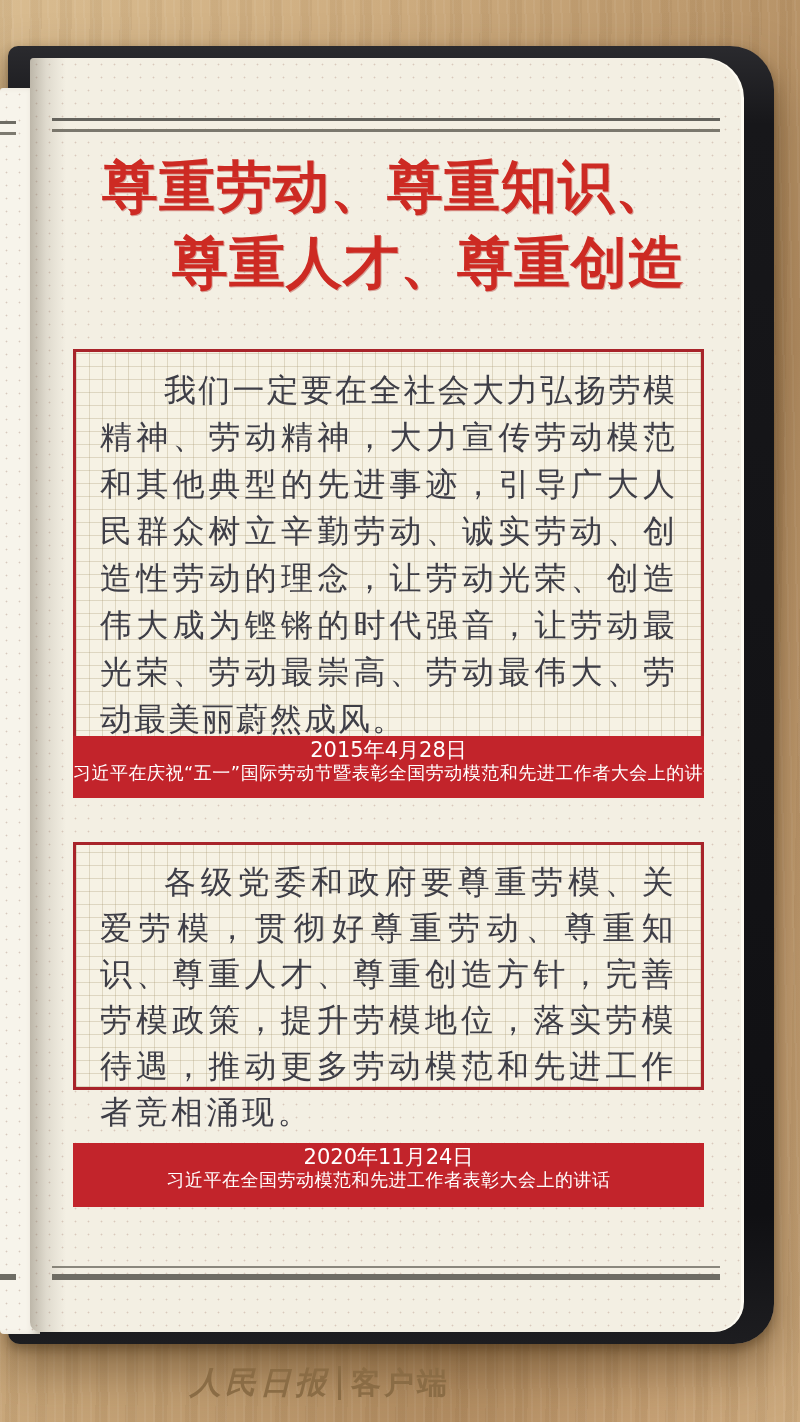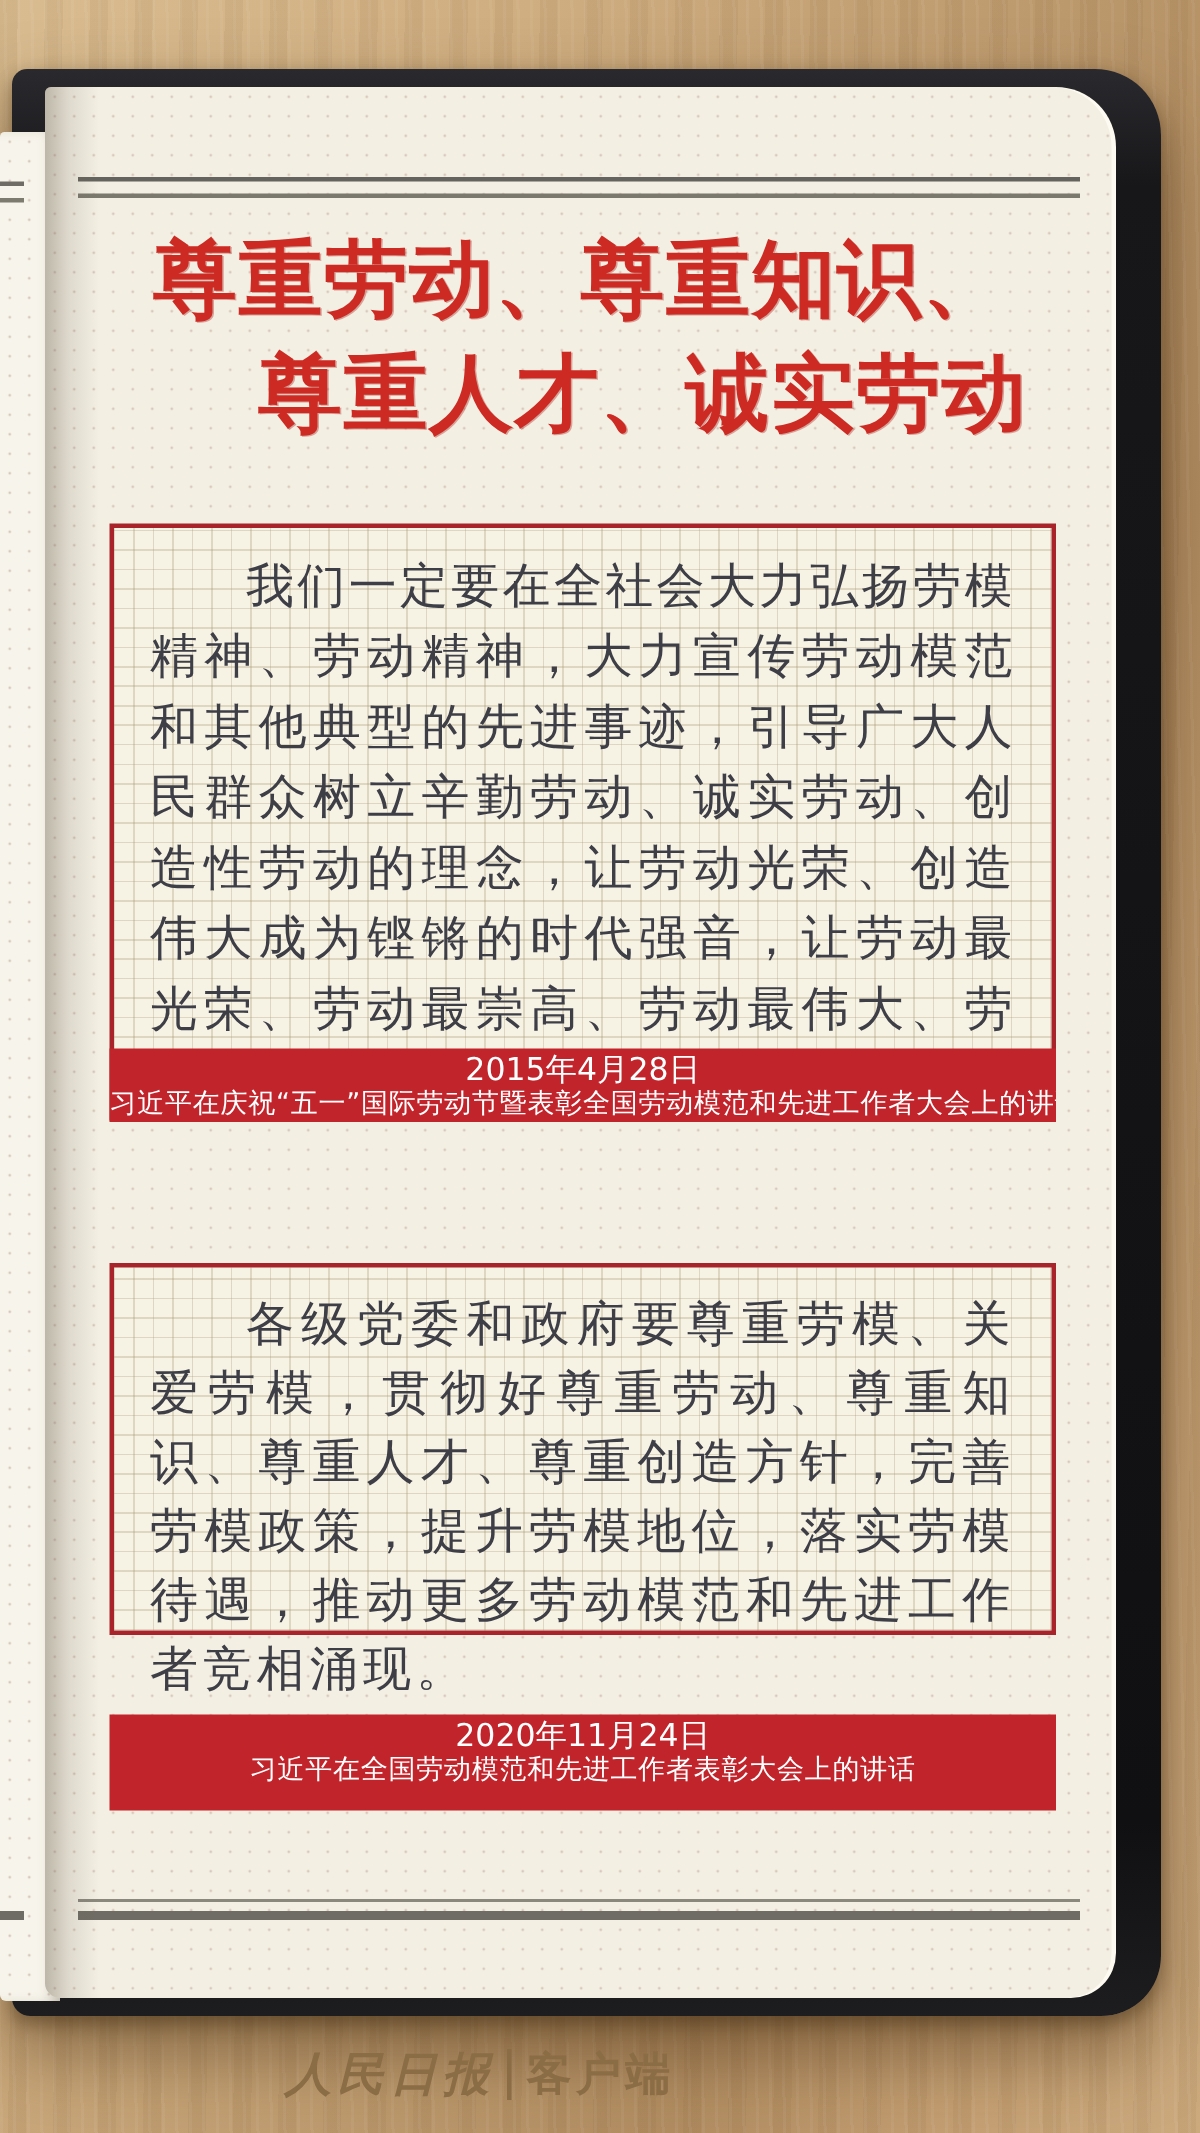--- a/index.html
+++ b/index.html
@@ -92,21 +92,21 @@
     margin:0; color:#3e3e47; text-align:justify; text-indent:2em;
     font-size:32px; line-height:47px; letter-spacing:2px;
   }
   .card2 .quote-text { line-height:46px; letter-spacing:3.5px; }
 
   
   .banner {
     position:absolute; left:73px; width:631px; box-sizing:border-box;
     background:#c2242b; color:#ffffff; text-align:center; overflow:hidden;
   }
-  .banner1 { top:699px; height:49px; padding-top:2px; }
+  .banner1 { top:736px; height:62px; padding-top:2px; }
   .banner2 { top:1143px; height:64px; padding-top:2px; }
   .banner-date   { font-size:21px; line-height:24px; white-space:nowrap; }
   .banner-source { font-size:18px; line-height:21px; white-space:nowrap; letter-spacing:0.5px; }
 
   
   .footer { position:absolute; left:0; top:1362px; width:640px; text-align:center; color:#8a6c45; }
   .brand-script {
     font-family:"DejaVu Serif", serif; font-style:italic; font-weight:700;
     font-size:31px; letter-spacing:4px; vertical-align:middle;
   }
@@ -135,21 +135,21 @@
   <div class="page"></div>
 
   <div class="rule rule-top">
     <div class="l1"></div>
     <div class="gap"></div>
     <div class="l2"></div>
   </div>
 
   <div class="title">
     <div class="t1">尊重劳动、尊重知识、</div>
-    <div class="t2">尊重人才、诚实劳动</div>
+    <div class="t2">尊重人才、尊重创造</div>
   </div>
 
   <div class="card card1">
     <p class="quote-text">我们一定要在全社会大力弘扬劳模精神、劳动精神，大力宣传劳动模范和其他典型的先进事迹，引导广大人民群众树立辛勤劳动、诚实劳动、创造性劳动的理念，让劳动光荣、创造伟大成为铿锵的时代强音，让劳动最光荣、劳动最崇高、劳动最伟大、劳动最美丽蔚然成风。</p>
   </div>
 
   <div class="banner banner1">
     <div class="banner-date">2015年4月28日</div>
     <div class="banner-source">习近平在庆祝“五一”国际劳动节暨表彰全国劳动模范和先进工作者大会上的讲话</div>
   </div>

